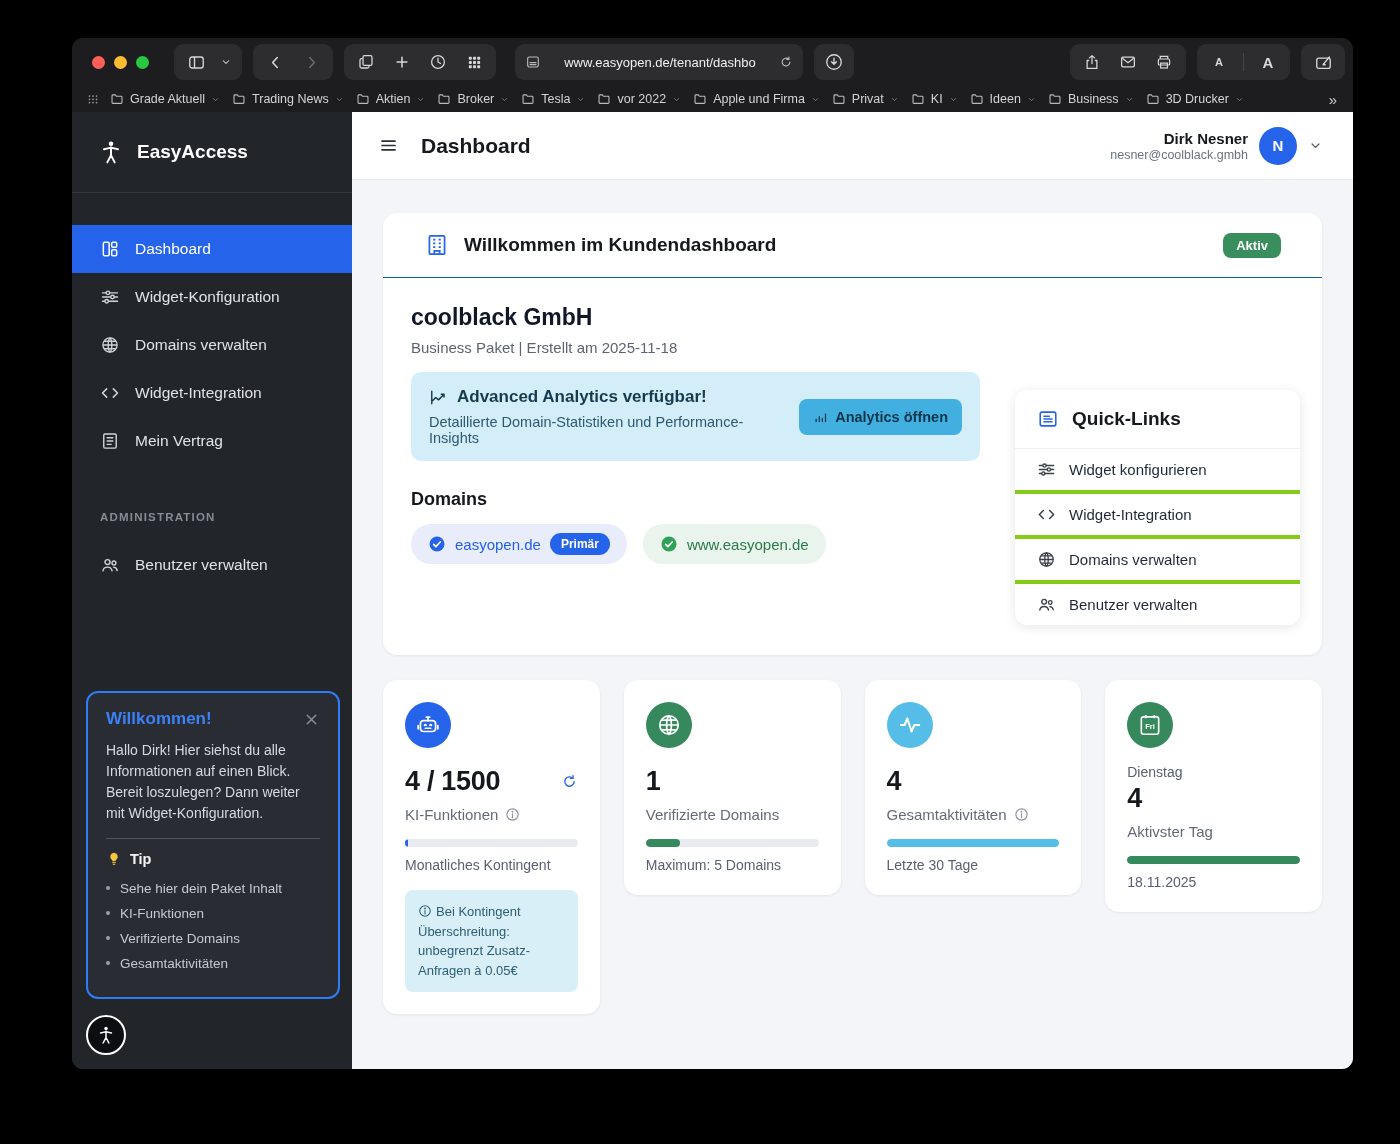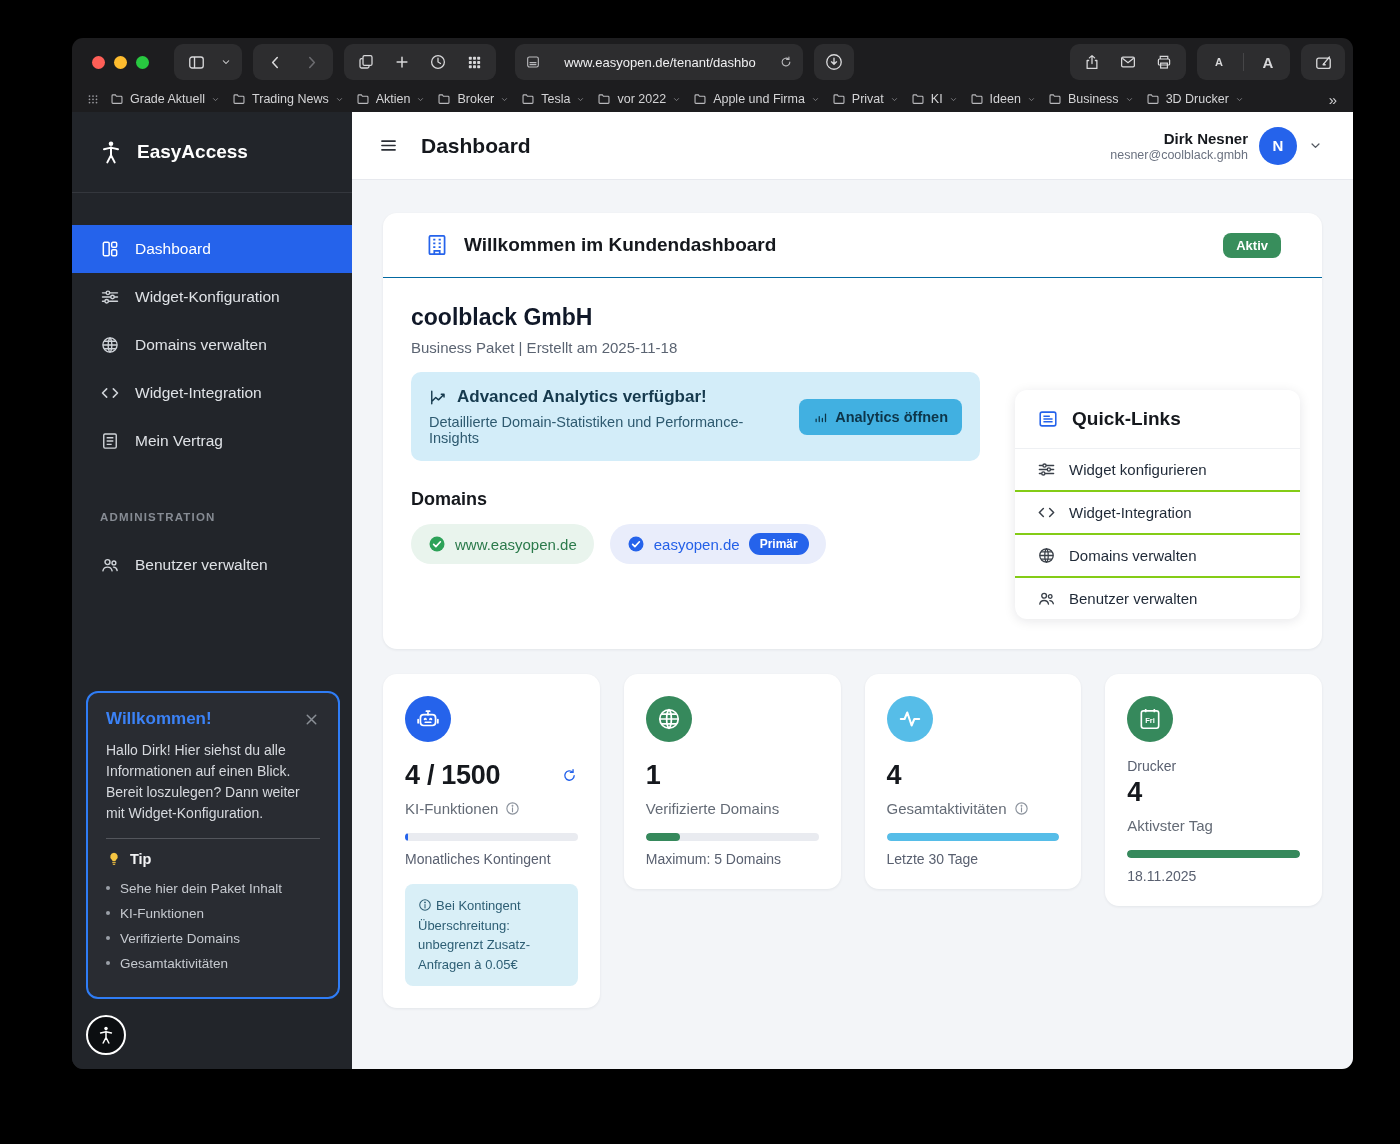--- a/index.html
+++ b/index.html
@@ -114,21 +114,21 @@
   .chip-badge { background:#2563eb; color:#fff; font-size:12px; font-weight:700;
                 padding:4px 11px; border-radius:999px; }
 
   .quicklinks { width:285px; flex:none; align-self:flex-start; margin-top:88px;
                 background:#fff; border-radius:12px; box-shadow:0 2px 12px rgba(16,24,40,.10); }
   .ql-header { display:flex; align-items:center; gap:13px; padding:18px 22px;
                border-bottom:1px solid #eef0f3; }
   .ql-header .ic { color:#2563eb; }
   .ql-title { font-size:19px; font-weight:700; color:#15181d; }
   .ql-row { display:flex; align-items:center; gap:13px; padding:11px 22px;
-            border-bottom:2px solid #84cc16; font-size:15px; color:#1f2937; cursor:default; }
+            border-bottom:4px solid #84cc16; font-size:15px; color:#1f2937; cursor:default; }
   .ql-row:last-child { border-bottom:0; }
   .ql-row .ic { color:#3a4049; }
 
   
   .stats { margin-top:25px; display:flex; gap:24px; align-items:flex-start; }
   .stat { flex:1; min-width:0; background:#fff; border-radius:14px; padding:22px;
           box-shadow:0 1px 3px rgba(16,24,40,.07); }
   .icon-circle { width:46px; height:46px; border-radius:50%; display:flex; align-items:center;
                  justify-content:center; color:#fff; }
   .bg-blue { background:#2563eb; } .bg-green { background:#36895c; } .bg-sky { background:#56bde8; }
@@ -772,36 +772,36 @@
                       <svg width="15" height="15">
                         <use href="#i-bars"></use>
                       </svg>
                     </span>
                   <span>Analytics öffnen</span>
                 </button>
               </div>
 
               <h3 class="h3" style="margin-top:28px">Domains</h3>
               <div class="chips">
-                <span class="chip green">
-                  <span class="ic">
-                      <svg width="18" height="18">
-                        <use href="#i-check"></use>
-                      </svg>
-                    </span>
-                  <span>www.easyopen.de</span>
-                </span>
                 <span class="chip blue">
                   <span class="ic">
                       <svg width="18" height="18">
                         <use href="#i-check"></use>
                       </svg>
                     </span>
                   <span>easyopen.de</span>
                   <span class="chip-badge">Primär</span>
+                </span>
+                <span class="chip green">
+                  <span class="ic">
+                      <svg width="18" height="18">
+                        <use href="#i-check"></use>
+                      </svg>
+                    </span>
+                  <span>www.easyopen.de</span>
                 </span>
               </div>
             </div>
 
             <aside class="quicklinks">
               <div class="ql-header">
                 <span class="ic">
                     <svg width="22" height="22">
                       <use href="#i-list"></use>
                     </svg>
@@ -919,21 +919,21 @@
             </div>
             <div class="stat-foot">Letzte 30 Tage</div>
           </section>
 
           <section class="stat">
             <div class="icon-circle bg-green">
               <svg width="26" height="26">
                   <use href="#i-calendar"></use>
                 </svg>
             </div>
-            <div class="top-label">Drucker</div>
+            <div class="top-label">Dienstag</div>
             <div class="num2">4</div>
             <div class="stat-label">
                 <span>Aktivster Tag</span>
               </div>
             <div class="track">
               <div class="fill fill-green" style="width: 100%;"></div>
             </div>
             <div class="stat-foot">18.11.2025</div>
           </section>
 

